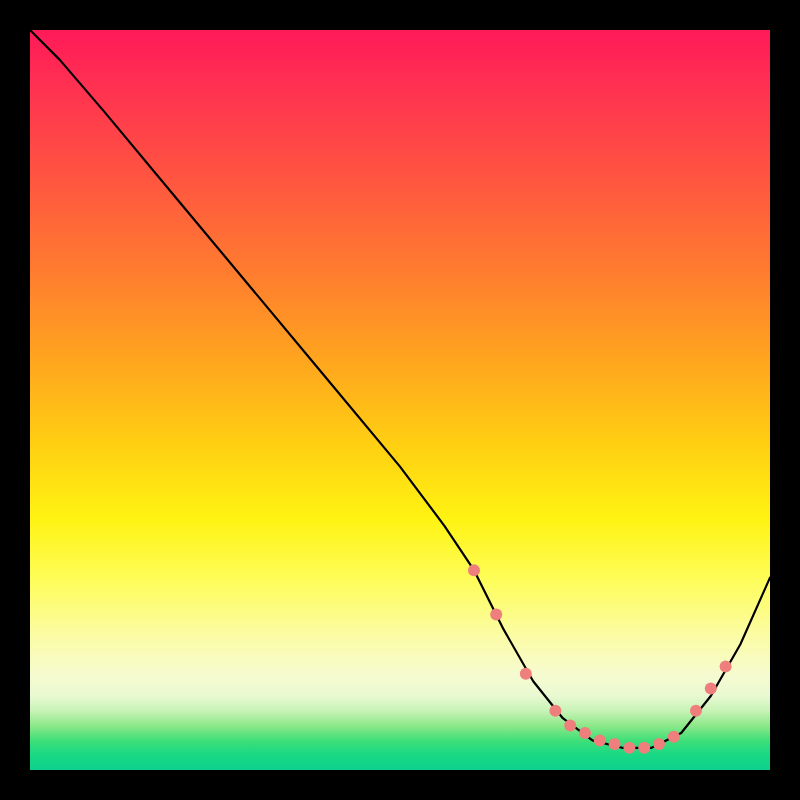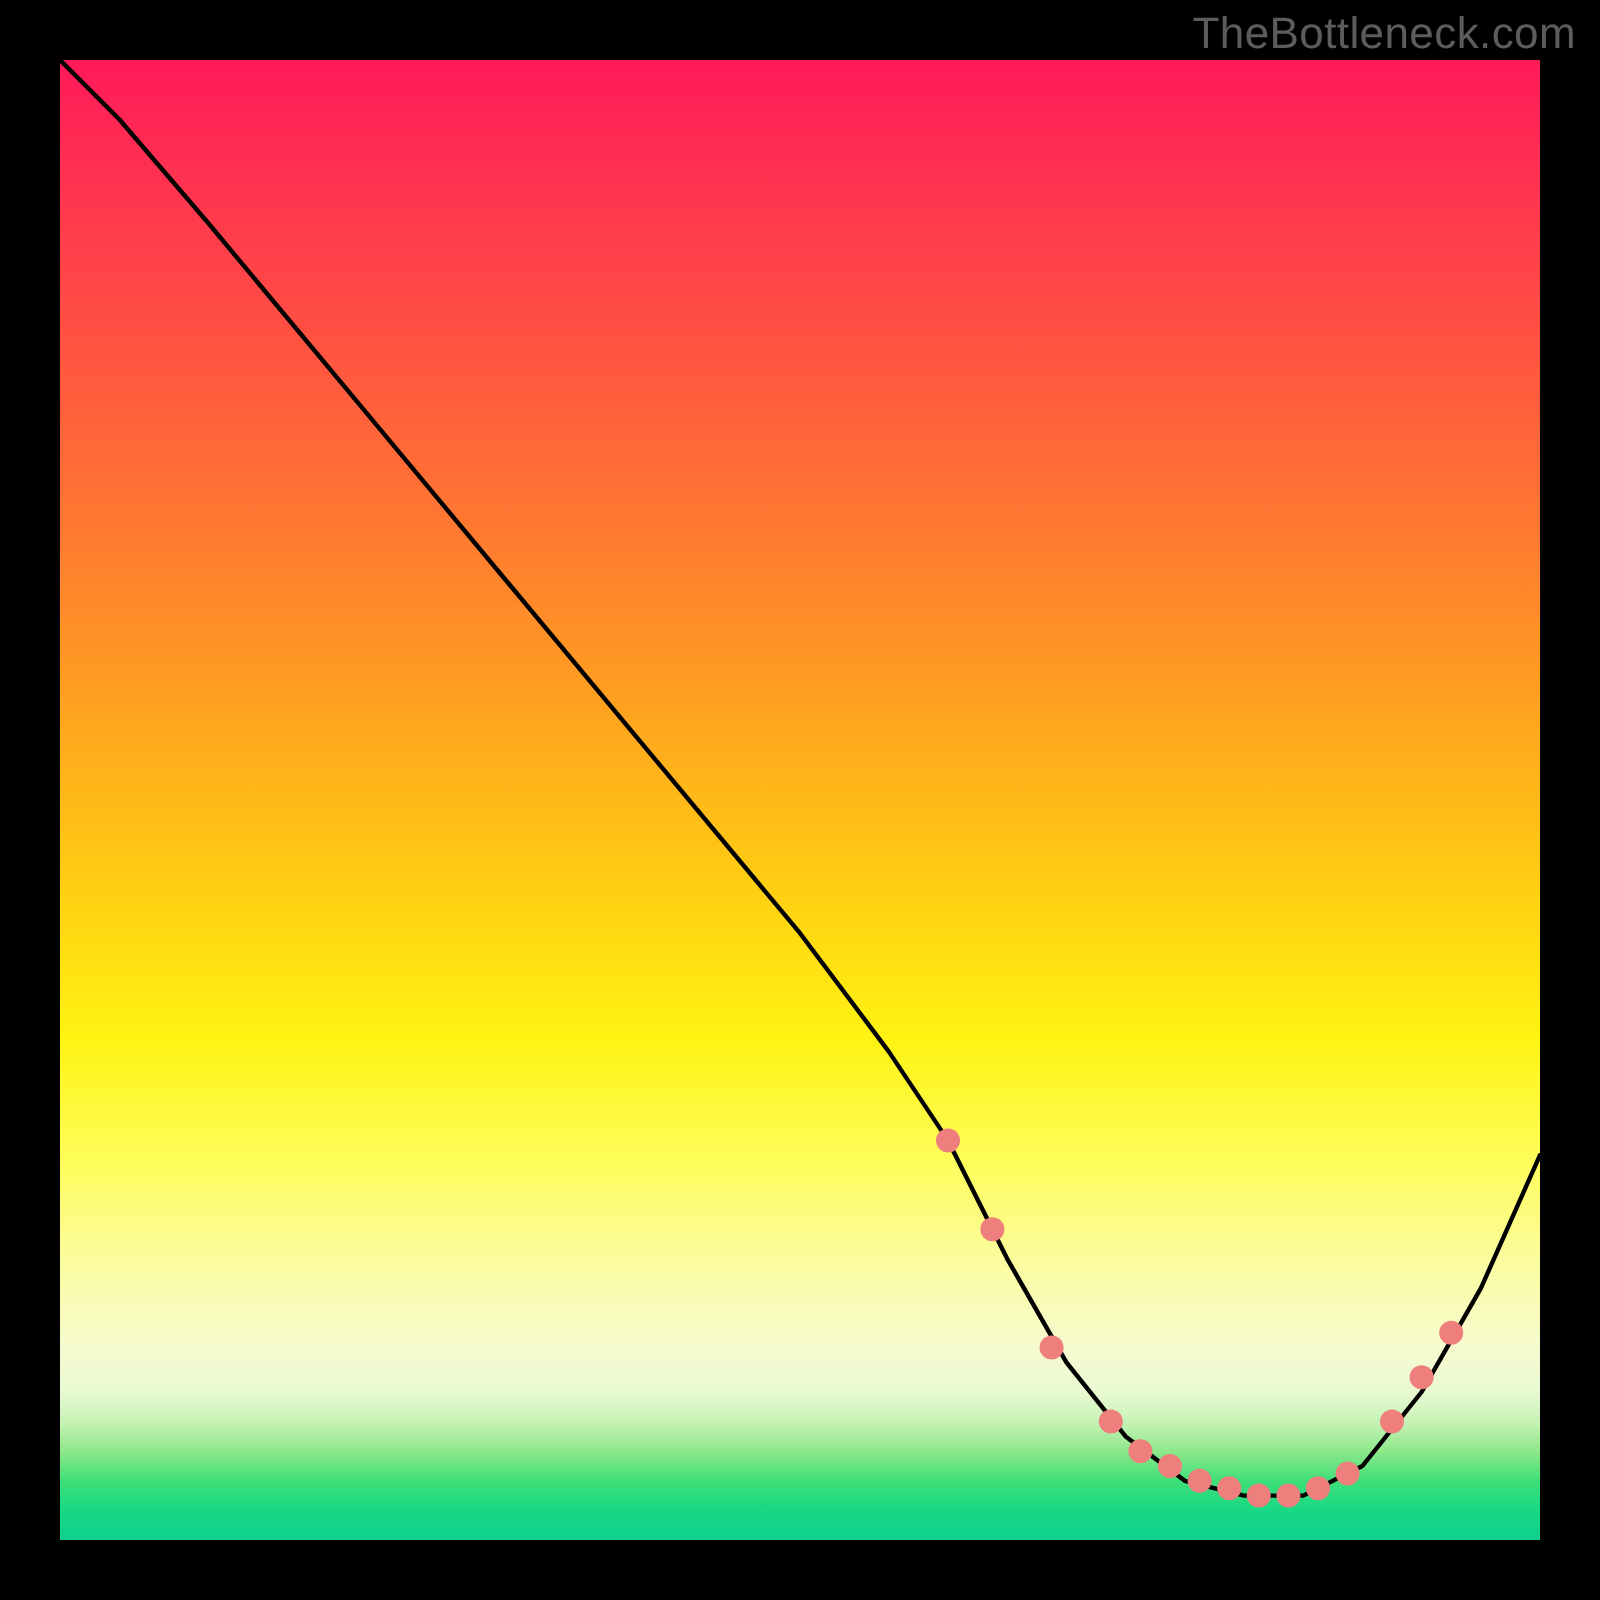--- a/index.html
+++ b/index.html
@@ -71,21 +71,20 @@
   }
   .marker {
     fill: #ef7f7c;
     stroke: none;
   }
 </style>
 </head>
 <body>
 
 <div class="stage">
-  <div class="attribution">TheBottleneck.com</div>
 
   <div class="plot">
     <svg class="curve" viewBox="0 0 740 740">
       <path id="curve-path" d="M0.0 0.0 L29.6 29.6 L74.0 81.4 L148.0 170.2 L222.0 259.0 L296.0 347.8 L370.0 436.6 L414.4 495.8 L444.0 540.2 L473.6 599.4 L503.2 651.2 L532.8 688.2 L562.4 710.4 L592.0 717.8 L621.6 717.8 L651.2 703.0 L680.8 666.0 L710.4 614.2 L740.0 547.6"></path>
       <g id="markers">
           <circle cx="444.0" cy="540.2" r="6" class="marker" fill="#ef7f7c"></circle>
           <circle cx="466.2" cy="584.6" r="6" class="marker" fill="#ef7f7c"></circle>
           <circle cx="495.8" cy="643.8" r="6" class="marker" fill="#ef7f7c"></circle>
           <circle cx="525.4" cy="680.8" r="6" class="marker" fill="#ef7f7c"></circle>
           <circle cx="540.2" cy="695.6" r="6" class="marker" fill="#ef7f7c"></circle>

